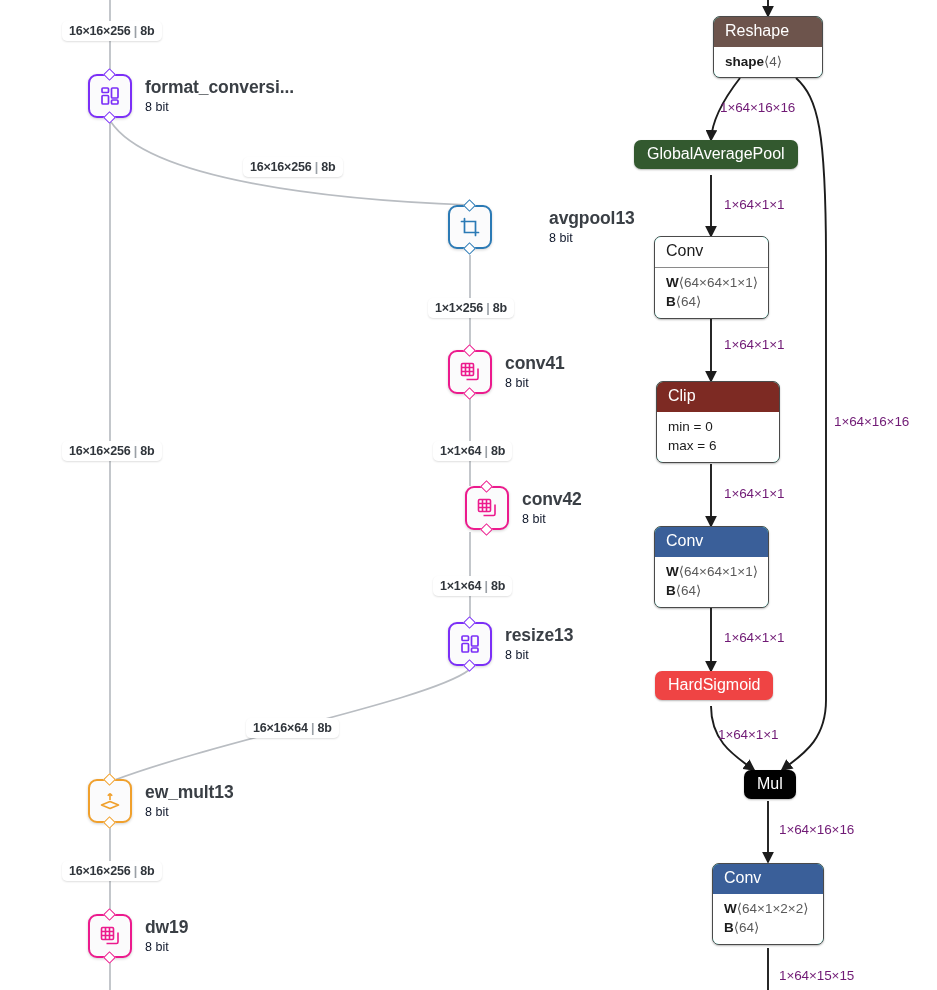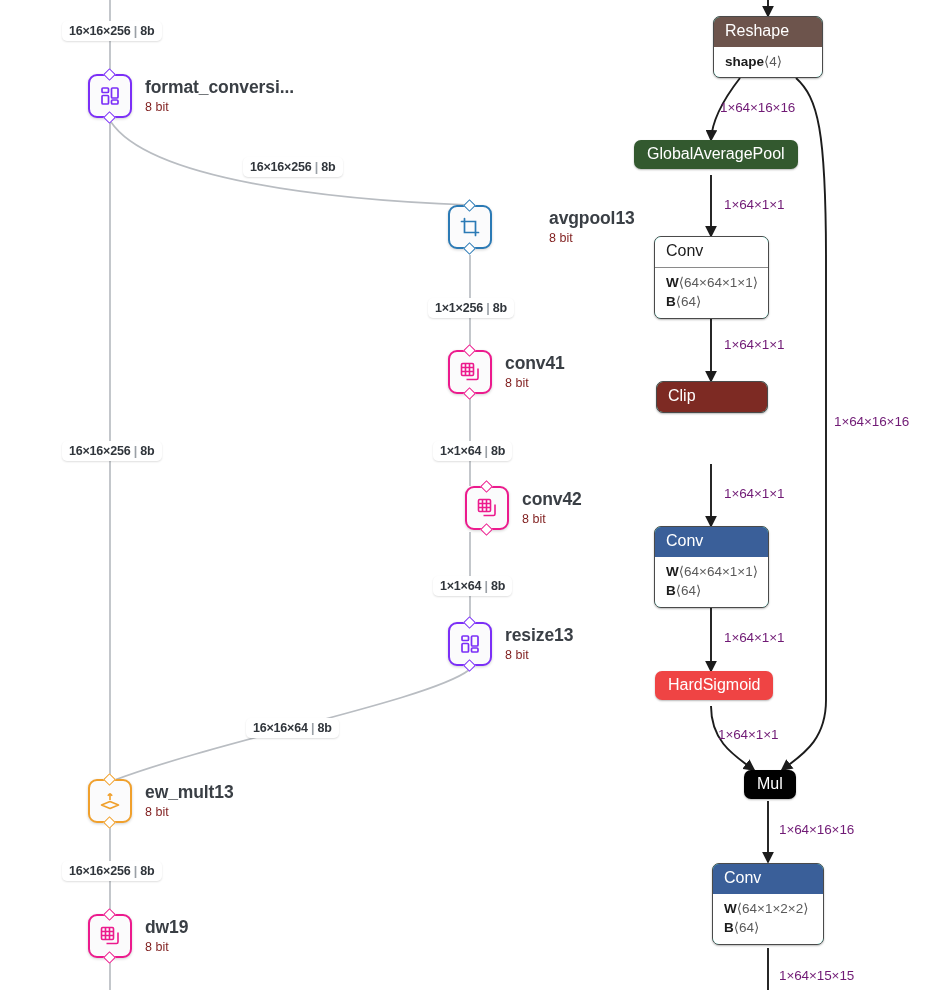--- a/index.html
+++ b/index.html
@@ -71,21 +71,21 @@
   }
   .qlabel .qname {
     font-size: 17.5px;
     font-weight: 700;
     color: #3a3f45;
     letter-spacing: -0.1px;
     white-space: nowrap;
   }
   .qlabel .qbits {
     font-size: 12.5px;
-    color: #7f1d1d;
+    color: #0f172a;
     margin-top: 2px;
   }
 
   
   .c-purple { border-color: #7b2ff7; }
   .c-purple .port { border-color: #7b2ff7; }
   .c-blue   { border-color: #2b7ab5; }
   .c-blue .port { border-color: #2b7ab5; }
   .c-pink   { border-color: #ec1a8d; }
   .c-pink .port { border-color: #ec1a8d; }
@@ -384,22 +384,26 @@
     <div class="nbody">
       <div class="nattr">
         <b>W</b><span class="ang">⟨64×64×1×1⟩</span>
       </div>
       <div class="nattr">
         <b>B</b><span class="ang">⟨64⟩</span>
       </div>
     </div>
   </div>
 
-  <div class="nnode" style="left:656px; top:381px; width:112px;">
+  <div class="nnode" style="left:656px; top:381px; width:124px;">
     <div class="nhead" style="background:#7d2a23;">Clip</div>
+    <div class="nbody noline">
+      <div class="nattr">min = 0</div>
+      <div class="nattr">max = 6</div>
+    </div>
   </div>
 
   <div class="elabel" style="left:724px; top:486px;">1×64×1×1</div>
 
   <div class="nnode" style="left:654px; top:526px; width:115px;">
     <div class="nhead" style="background:#3a5f99;">Conv</div>
     <div class="nbody noline">
       <div class="nattr">
         <b>W</b><span class="ang">⟨64×64×1×1⟩</span>
       </div>

